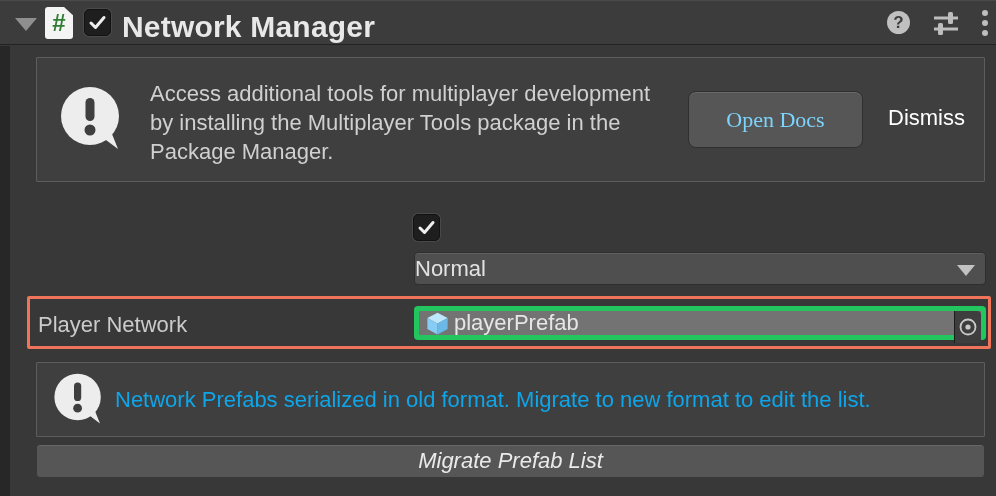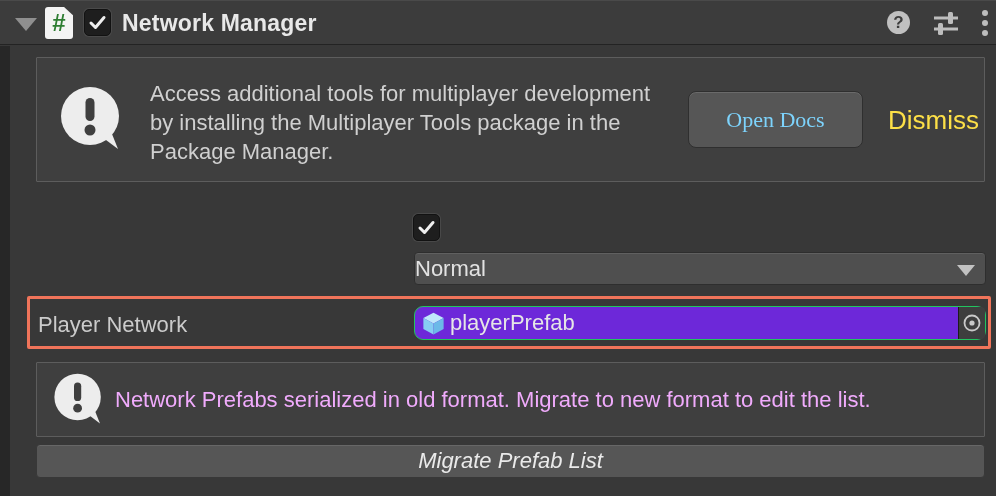--- a/index.html
+++ b/index.html
@@ -25,21 +25,21 @@
     clip-path:polygon(0 0,68% 0,100% 26%,100% 100%,0 100%);
     display:flex;align-items:center;justify-content:center;
     color:#2e7d32;font-weight:bold;font-size:24px;line-height:1;
   }
   .hdr-checkbox{
     position:absolute;left:84px;top:9px;width:27px;height:27px;background:#1e1e1e;
     border:1px solid #121212;border-radius:5px;box-shadow:0 0 0 1px #4a4a4a;
     display:flex;align-items:center;justify-content:center;cursor:pointer;
   }
   .hdr-title{
-    position:absolute;left:122px;top:10px;font-size:23px;font-weight:bold;color:#e8e8e8;
+    position:absolute;left:122px;top:10px;font-size:30px;font-weight:bold;color:#e8e8e8;
     letter-spacing:.2px;
   }
   .hdr-right{position:absolute;right:8px;top:0;height:45px;display:flex;align-items:center;gap:22px;}
   .help-icon{
     width:23px;height:23px;border-radius:50%;background:#c0c0c0;
     display:flex;align-items:center;justify-content:center;
     color:#3c3c3c;font-weight:bold;font-size:17px;cursor:pointer;
   }
   .icon-btn{cursor:pointer;display:flex;align-items:center;justify-content:center;}
   
@@ -55,21 +55,21 @@
   }
   .open-docs{
     position:absolute;left:651px;top:33px;width:175px;height:57px;
     background:#565656;border:1px solid #2f2f2f;border-radius:8px;
     box-shadow:inset 0 1px 0 #6a6a6a;
     color:#7dd3fc;font-size:22px;display:flex;align-items:center;justify-content:center;
     cursor:pointer;
     font-family:Liberation Serif, serif;
   }
   .dismiss{
-    position:absolute;left:851px;top:47px;font-size:26px;color:#fde047;cursor:pointer;
+    position:absolute;left:851px;top:47px;font-size:22px;color:#ffffff;cursor:pointer;
   }
   .row-label{position:absolute;left:38px;font-size:22px;color:#cbcbcb;white-space:nowrap;}
   .field-checkbox{
     position:absolute;left:413px;top:214px;width:27px;height:27px;background:#1e1e1e;
     border:1px solid #121212;border-radius:5px;box-shadow:0 0 0 1px #484848;
     display:flex;align-items:center;justify-content:center;cursor:pointer;
   }
   .dropdown{
     position:absolute;left:414px;top:252px;width:572px;height:33px;
     background:#4f4f4f;border:1px solid #2e2e2e;border-radius:4px;
@@ -81,35 +81,35 @@
     position:absolute;right:10px;top:12px;width:0;height:0;
     border-left:9px solid transparent;border-right:9px solid transparent;
     border-top:11px solid #c2c2c2;
   }
   .highlight-box{
     position:absolute;left:27px;top:296px;width:964px;height:53px;
     border:3px solid #f0745a;border-radius:2px;pointer-events:none;
   }
   .object-field{
     position:absolute;left:414px;top:306px;width:572px;height:34px;
-    background:#6d28d9;border:1px solid #22c55e;border-radius:9px;
+    background:#737373;border:5px solid #22c55e;border-radius:4px;
     display:flex;align-items:center;cursor:pointer;
   }
   .object-field .cube{margin-left:5px;flex:0 0 auto;}
   .object-value{font-size:22px;color:#e6e6e6;margin-left:3px;white-space:nowrap;}
   .object-picker{
     position:absolute;right:0;top:0;width:27px;height:32px;background:#3e3e3e;
     border-left:1px solid #1c1c1c;border-radius:0 4px 4px 0;
     display:flex;align-items:center;justify-content:center;cursor:pointer;
   }
   .warnbox{left:36px;top:362px;width:949px;height:75px;}
   .warn-icon{position:absolute;left:15px;top:9px;}
   .warn-text{
     position:absolute;left:78px;top:24px;width:850px;
-    font-size:22px;color:#f0abfc;white-space:nowrap;
+    font-size:22px;color:#0ea5e9;white-space:nowrap;
   }
   .migrate-btn{
     position:absolute;left:36px;top:444px;width:949px;height:34px;
     background:#565656;border:1px solid #383838;border-radius:4px;
     box-shadow:inset 0 1px 0 #676767;
     color:#eaeaea;font-size:22px;display:flex;align-items:center;justify-content:center;
     cursor:pointer;
     font-style:italic;
   }
   .kebab{display:flex;flex-direction:column;gap:4px;}

